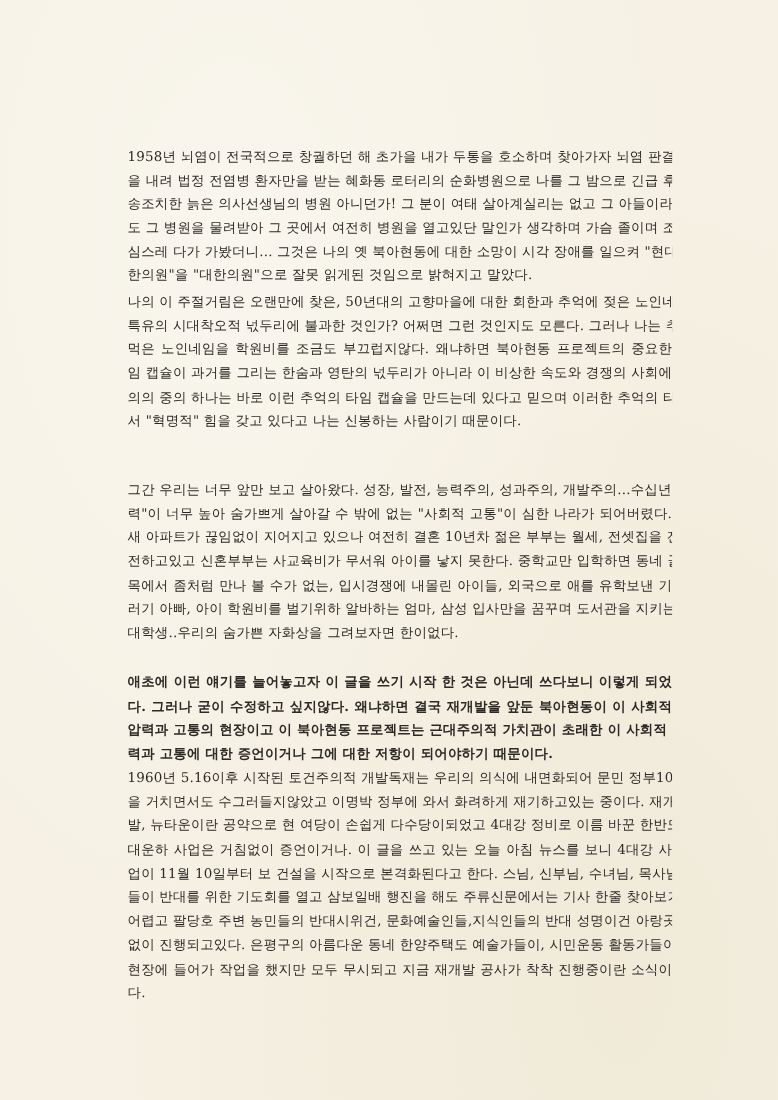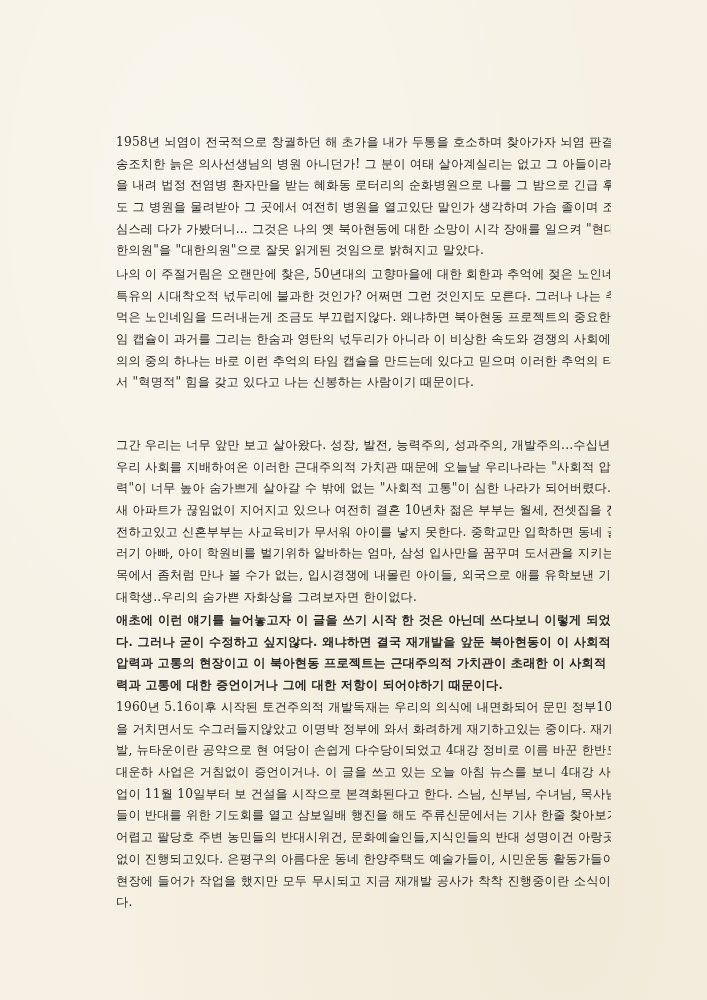--- a/index.html
+++ b/index.html
@@ -40,44 +40,43 @@
     background: #8a8578; opacity: 0.6;
   }
 </style>
 </head>
 <body>
 
 <div class="page">
 
   <div class="para" style="top:117px;">
     <span class="line">1958년 뇌염이 전국적으로 창궐하던 해 초가을 내가 두통을 호소하며 찾아가자 뇌염 판결</span>
+    <span class="line">을 내려 법정 전염병 환자만을 받는 혜화동 로터리의 순화병원으로 나를 그 밤으로 긴급 후</span>
     <span class="line">송조치한 늙은 의사선생님의 병원 아니던가! 그 분이 여태 살아계실리는 없고 그 아들이라</span>
-    <span class="line">을 내려 법정 전염병 환자만을 받는 혜화동 로터리의 순화병원으로 나를 그 밤으로 긴급 후</span>
     <span class="line">도 그 병원을 물려받아 그 곳에서 여전히 병원을 열고있단 말인가 생각하며 가슴 졸이며 조</span>
     <span class="line">심스레 다가 가봤더니... 그것은 나의 옛 북아현동에 대한 소망이 시각 장애를 일으켜 "현대</span>
     <span class="line last">한의원"을 "대한의원"으로 잘못 읽게된 것임으로 밝혀지고 말았다.</span>
   </div>
 
   <div class="para" style="top:249px;">
     <span class="line">나의 이 주절거림은 오랜만에 찾은, 50년대의 고향마을에 대한 회한과 추억에 젖은 노인네</span>
     <span class="line">특유의 시대착오적 넋두리에 불과한 것인가? 어쩌면 그런 것인지도 모른다. 그러나 나는 추</span>
-    <span class="line">먹은 노인네임을 드러내는게 조금도 부끄럽지않다. 왜냐하면 북아현동 프로젝트의 중요한</span>
+    <span class="line">먹은 노인네임을 학원비를 조금도 부끄럽지않다. 왜냐하면 북아현동 프로젝트의 중요한</span>
     <span class="line">임 캡슐이 과거를 그리는 한숨과 영탄의 넋두리가 아니라 이  비상한 속도와 경쟁의 사회에</span>
     <span class="line">의의 중의 하나는 바로 이런 추억의 타임 캡슐을 만드는데 있다고 믿으며 이러한 추억의 타</span>
     <span class="line last">서 "혁명적" 힘을 갖고 있다고 나는 신봉하는 사람이기 때문이다.</span>
   </div>
 
   <div class="para" style="top:420px;">
     <span class="line">그간 우리는 너무 앞만 보고 살아왔다. 성장, 발전, 능력주의, 성과주의, 개발주의...수십년간</span>
-    <span class="line">우리 사회를 지배하여온 이러한 근대주의적 가치관 때문에 오늘날 우리나라는 "사회적 압</span>
     <span class="line">력"이 너무 높아 숨가쁘게 살아갈 수 밖에 없는 "사회적 고통"이 심한 나라가 되어버렸다.</span>
     <span class="line">새 아파트가 끊임없이 지어지고 있으나 여전히 결혼 10년차 젊은 부부는 월세, 전셋집을 전</span>
     <span class="line">전하고있고 신혼부부는 사교육비가 무서워 아이를 낳지 못한다. 중학교만 입학하면 동네 골</span>
+    <span class="line">목에서 좀처럼 만나 볼 수가 없는, 입시경쟁에 내몰린 아이들, 외국으로 애를 유학보낸 기</span>
     <span class="line">러기 아빠, 아이 학원비를 벌기위하 알바하는 엄마, 삼성 입사만을 꿈꾸며 도서관을 지키는</span>
-    <span class="line">목에서 좀처럼 만나 볼 수가 없는, 입시경쟁에 내몰린 아이들, 외국으로 애를 유학보낸 기</span>
     <span class="line last">대학생..우리의 숨가쁜 자화상을 그려보자면 한이없다.</span>
   </div>
 
   <div class="para" style="top:595px;font-weight:bold;">
     <span class="line">애초에 이런 얘기를 늘어놓고자 이 글을 쓰기 시작 한 것은 아닌데 쓰다보니 이렇게 되었</span>
     <span class="line">다. 그러나 굳이 수정하고 싶지않다. 왜냐하면 결국 재개발을 앞둔 북아현동이 이 사회적</span>
     <span class="line">압력과 고통의 현장이고 이 북아현동 프로젝트는 근대주의적 가치관이 초래한 이 사회적 압</span>
     <span class="line last">력과 고통에 대한 증언이거나 그에 대한 저항이 되어야하기 때문이다.</span>
   </div>
 

